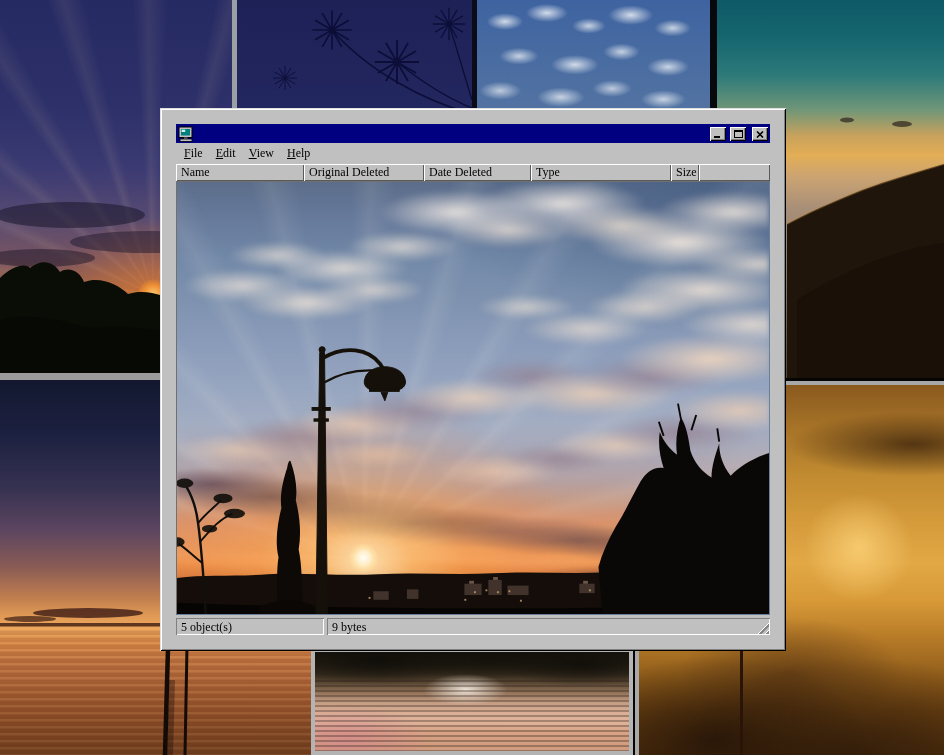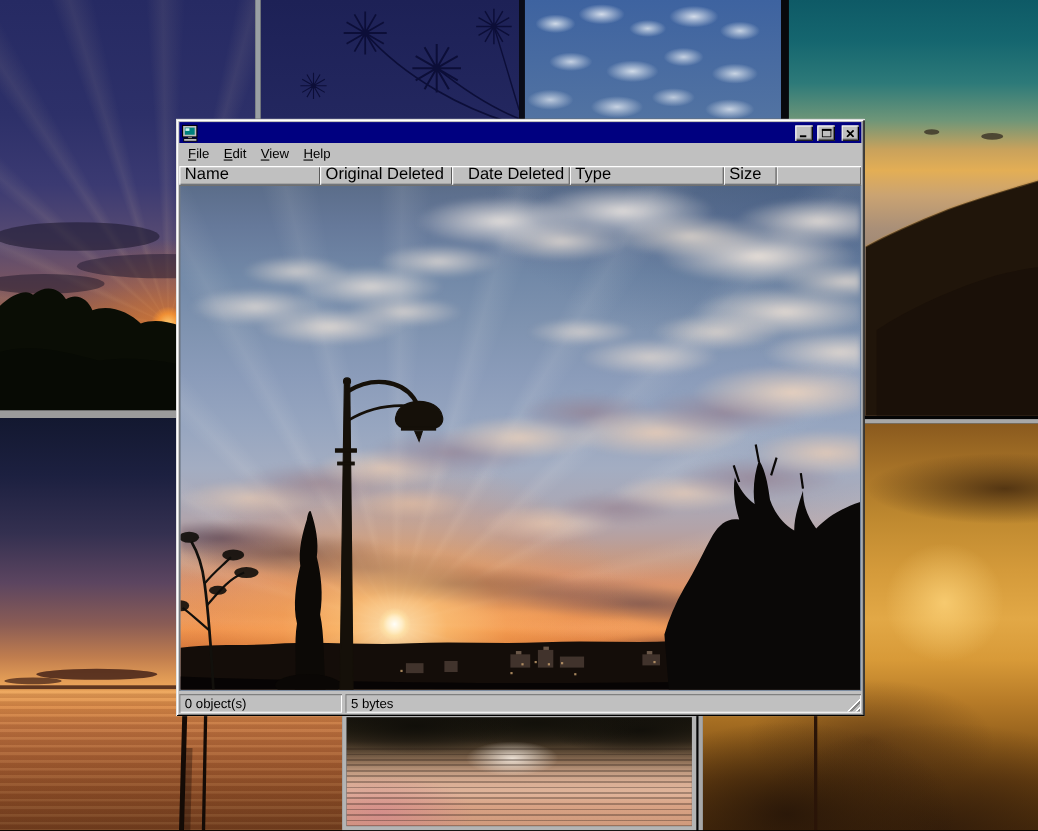--- a/index.html
+++ b/index.html
@@ -76,42 +76,42 @@
       #d89a38 58%,#b87c28 68%,#94601c 78%,#6f4412 88%,#4f2f0c 100%);}
   #bgH .pole{position:absolute;left:101px;top:265px;width:3px;height:105px;background:#2a1407;}
 
   .gap{position:absolute;top:0;height:108px;}
   #gapAB{left:232px;width:5px;background:#9aa0a4;}
   #gapBC{left:472px;width:5px;background:#0a0c18;}
   #gapCD{left:710px;width:7px;background:#08090c;}
 
   
   #win{position:absolute;left:160px;top:108px;width:626px;height:543px;z-index:10;
-    background:#c0c0c0;padding:3px;display:flex;flex-direction:column;
-    box-shadow:inset 1px 1px 0 #dfdfdf,inset -1px -1px 0 #000,inset 2px 2px 0 #fff,inset -2px -2px 0 #808080;}
+    background:#c0c0c0;padding:16px;display:flex;flex-direction:column;
+    box-shadow:inset 1px 1px 0 #dfdfdf,inset -1px -1px 0 #000,inset 2px 2px 0 #fff,inset -2px -2px 0 #808080;font-family:Liberation Serif, serif;}
 
   .titlebar{height:19px;flex:0 0 19px;background:#000080;display:flex;align-items:center;
     padding:1px 2px;gap:3px;}
   .title-icon{width:16px;height:16px;flex:0 0 16px;}
   .title-text{flex:1;color:#fff;font-size:12px;font-weight:bold;line-height:16px;overflow:hidden;white-space:nowrap;}
   .tb-btn{width:16px;height:14px;flex:0 0 16px;background:#c0c0c0;margin-left:1px;
     box-shadow:inset 1px 1px 0 #fff,inset -1px -1px 0 #000,inset -2px -2px 0 #808080;
     display:flex;align-items:center;justify-content:center;padding-top:1px;}
   .tb-btn.close{margin-left:3px;}
   .tb-btn svg{display:block;}
 
   .menubar{height:21px;flex:0 0 21px;display:flex;align-items:center;padding-left:2px;}
   .menu-item{padding:2px 7px 3px 6px;font-size:12px;color:#000;line-height:14px;}
   .menu-item u{text-decoration:underline;}
 
   .headerrow{height:17px;flex:0 0 17px;display:flex;background:#c0c0c0;}
-  .hcell{font-size:15px;line-height:16px;padding:0 5px;white-space:nowrap;overflow:hidden;
+  .hcell{font-size:12px;line-height:16px;padding:0 5px;white-space:nowrap;overflow:hidden;
     box-shadow:inset 1px 1px 0 #fff,inset -1px -1px 0 #5a5a5a;color:#000;}
-  .c0{width:128px;} .c1{width:120px;} .c2{width:107px;text-align:right;} .c3{width:140px;}
-  .c4{width:48px;} .c5{flex:1;}
+  .c0{width:128px;} .c1{width:120px;} .c2{width:107px;} .c3{width:140px;}
+  .c4{width:28px;text-align:right;} .c5{flex:1;}
 
   .listview{flex:1;position:relative;overflow:hidden;background:#6b7f9a;
     box-shadow:inset 1px 1px 0 #707070;}
   .photo{position:absolute;inset:1px;overflow:hidden;}
   .photo>div{position:absolute;inset:0;}
   .sky{background:linear-gradient(to bottom,
     #5b6d8a 0%,#66799a 8%,#7289a8 18%,#7f93b0 28%,#8b9cba 38%,#97a6c0 48%,#a3adc2 56%,
     #a9a9b8 62%,#b3a3a8 68%,#c09a8a 74%,#d29070 79%,#e09a63 84%,#ef9e52 88%,#e2823e 92%,
     #b55f2e 95%,#6a3c22 100%);}
   .corner-shade{background:radial-gradient(ellipse 420px 220px at 92% 0%,rgba(62,88,128,.55),rgba(62,88,128,0) 70%);}
@@ -373,21 +373,21 @@
             <rect x="201" y="218" width="31" height="3"></rect>
             <path d="M213 222 L220 222 L217 231 Z"></path>
             <rect x="141" y="238" width="19" height="3"></rect>
             <rect x="143" y="250" width="15" height="2.5"></rect>
           </g>
         </svg>
       </div>
     </div>
 
     <div class="statusbar">
-      <div class="sb-panel sb-1">0 object(s)</div>
+      <div class="sb-panel sb-1">5 object(s)</div>
       <div class="sb-panel sb-2">
-        <span>5 bytes</span>
+        <span>9 bytes</span>
         <div class="grip"></div>
       </div>
     </div>
 
   </div>
 </div>
 
 </body></html>

